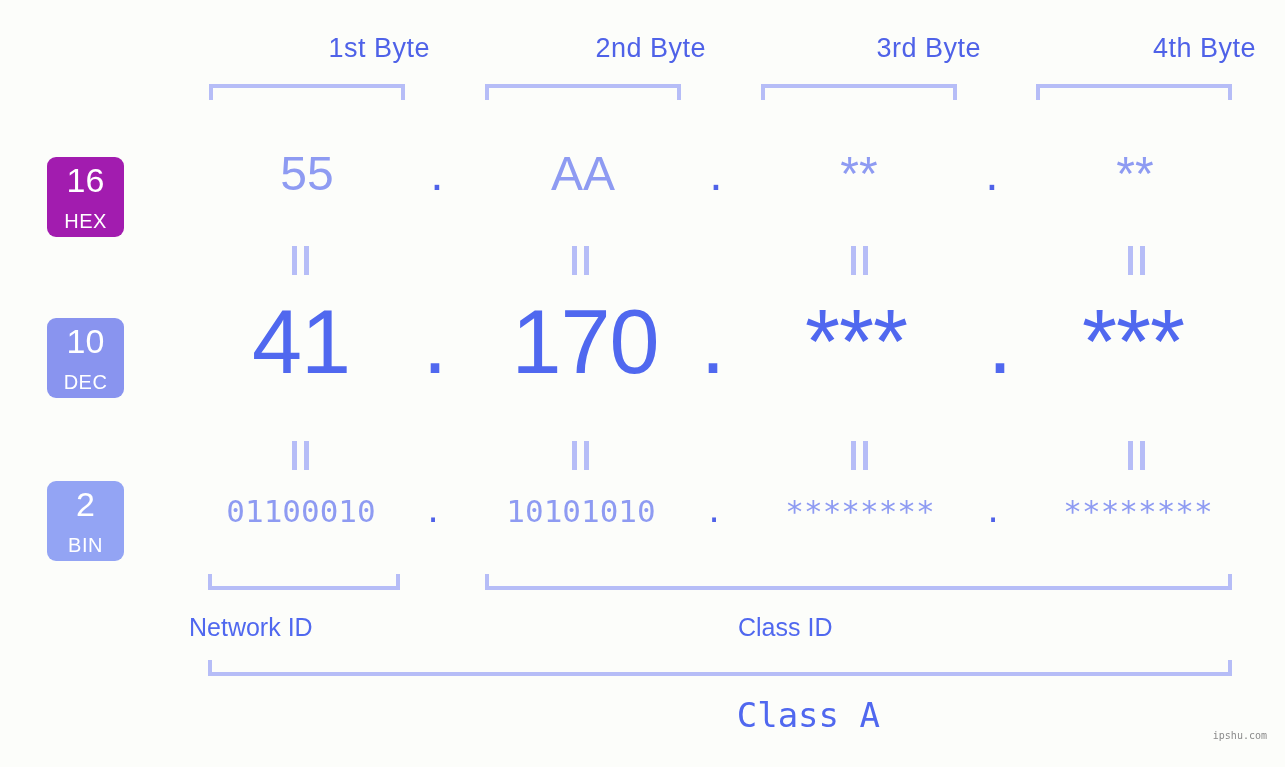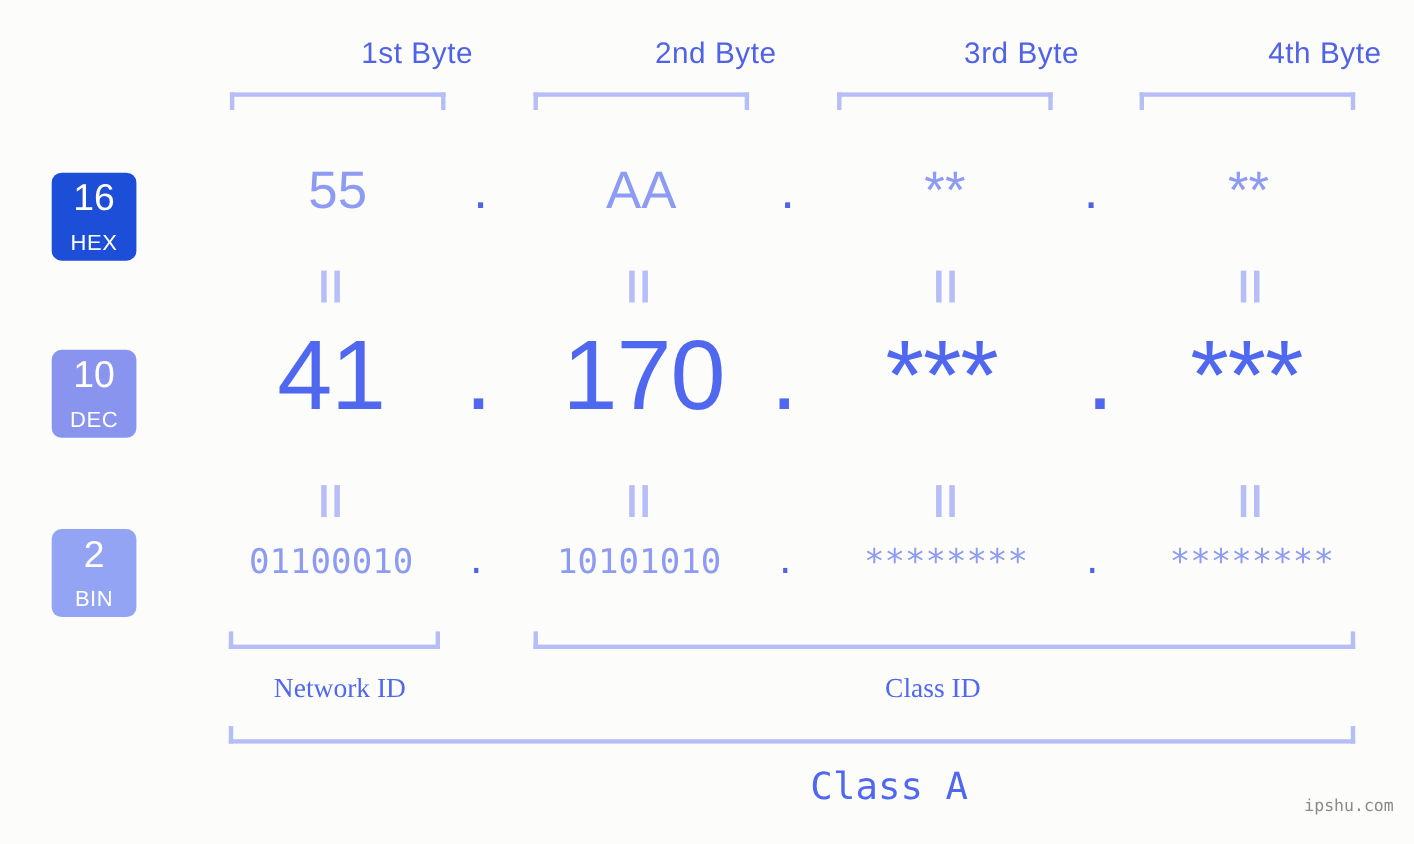--- a/index.html
+++ b/index.html
@@ -158,62 +158,62 @@
   .eqconn i {
     display: block;
     width: 5px;
     height: 29px;
     background: #b6bdf7;
   }
 
   
   .id-label {
     position: absolute;
-    font-family: Liberation Serif, serif;
+    font-family: Liberation Sans, sans-serif;
     font-size: 25px;
     color: #5068ef;
-    text-align: center;
+    text-align: left;
     white-space: nowrap;
   }
 
   .class-label {
     position: absolute;
     font-family: "DejaVu Sans Mono", monospace;
     font-size: 34px;
     color: #5068ef;
     text-align: right;
     white-space: nowrap;
   }
 
   .watermark {
     position: absolute;
     right: 18px;
     bottom: 26px;
     font-family: "DejaVu Sans Mono", monospace;
-    font-size: 15px;
+    font-size: 10px;
     color: #8a8a8a;
     white-space: nowrap;
   }
 </style>
 </head>
 <body>
 
 <div id="stage">
 
   <div class="byte-label" style="left:190px;">1st Byte</div>
   <div class="byte-label" style="left:466px;">2nd Byte</div>
   <div class="byte-label" style="left:741px;">3rd Byte</div>
   <div class="byte-label" style="left:1016px;">4th Byte</div>
 
   <div class="bracket bracket-down" style="left:209px;  top:84px;  width:196px;"></div>
   <div class="bracket bracket-down" style="left:485px;  top:84px;  width:196px;"></div>
   <div class="bracket bracket-down" style="left:761px;  top:84px;  width:196px;"></div>
   <div class="bracket bracket-down" style="left:1036px; top:84px;  width:196px;"></div>
 
-  <div class="base-badge" style="top:157px; background:#1d4ed8;">
+  <div class="base-badge" style="top:157px; background:#a21caf;">
     <span class="num">16</span>
     <span class="nm">HEX</span>
   </div>
   <div class="base-badge" style="top:318px; background:#8994ef;">
     <span class="num">10</span>
     <span class="nm">DEC</span>
   </div>
   <div class="base-badge" style="top:481px; background:#93a4f4;">
     <span class="num">2</span>
     <span class="nm">BIN</span>

